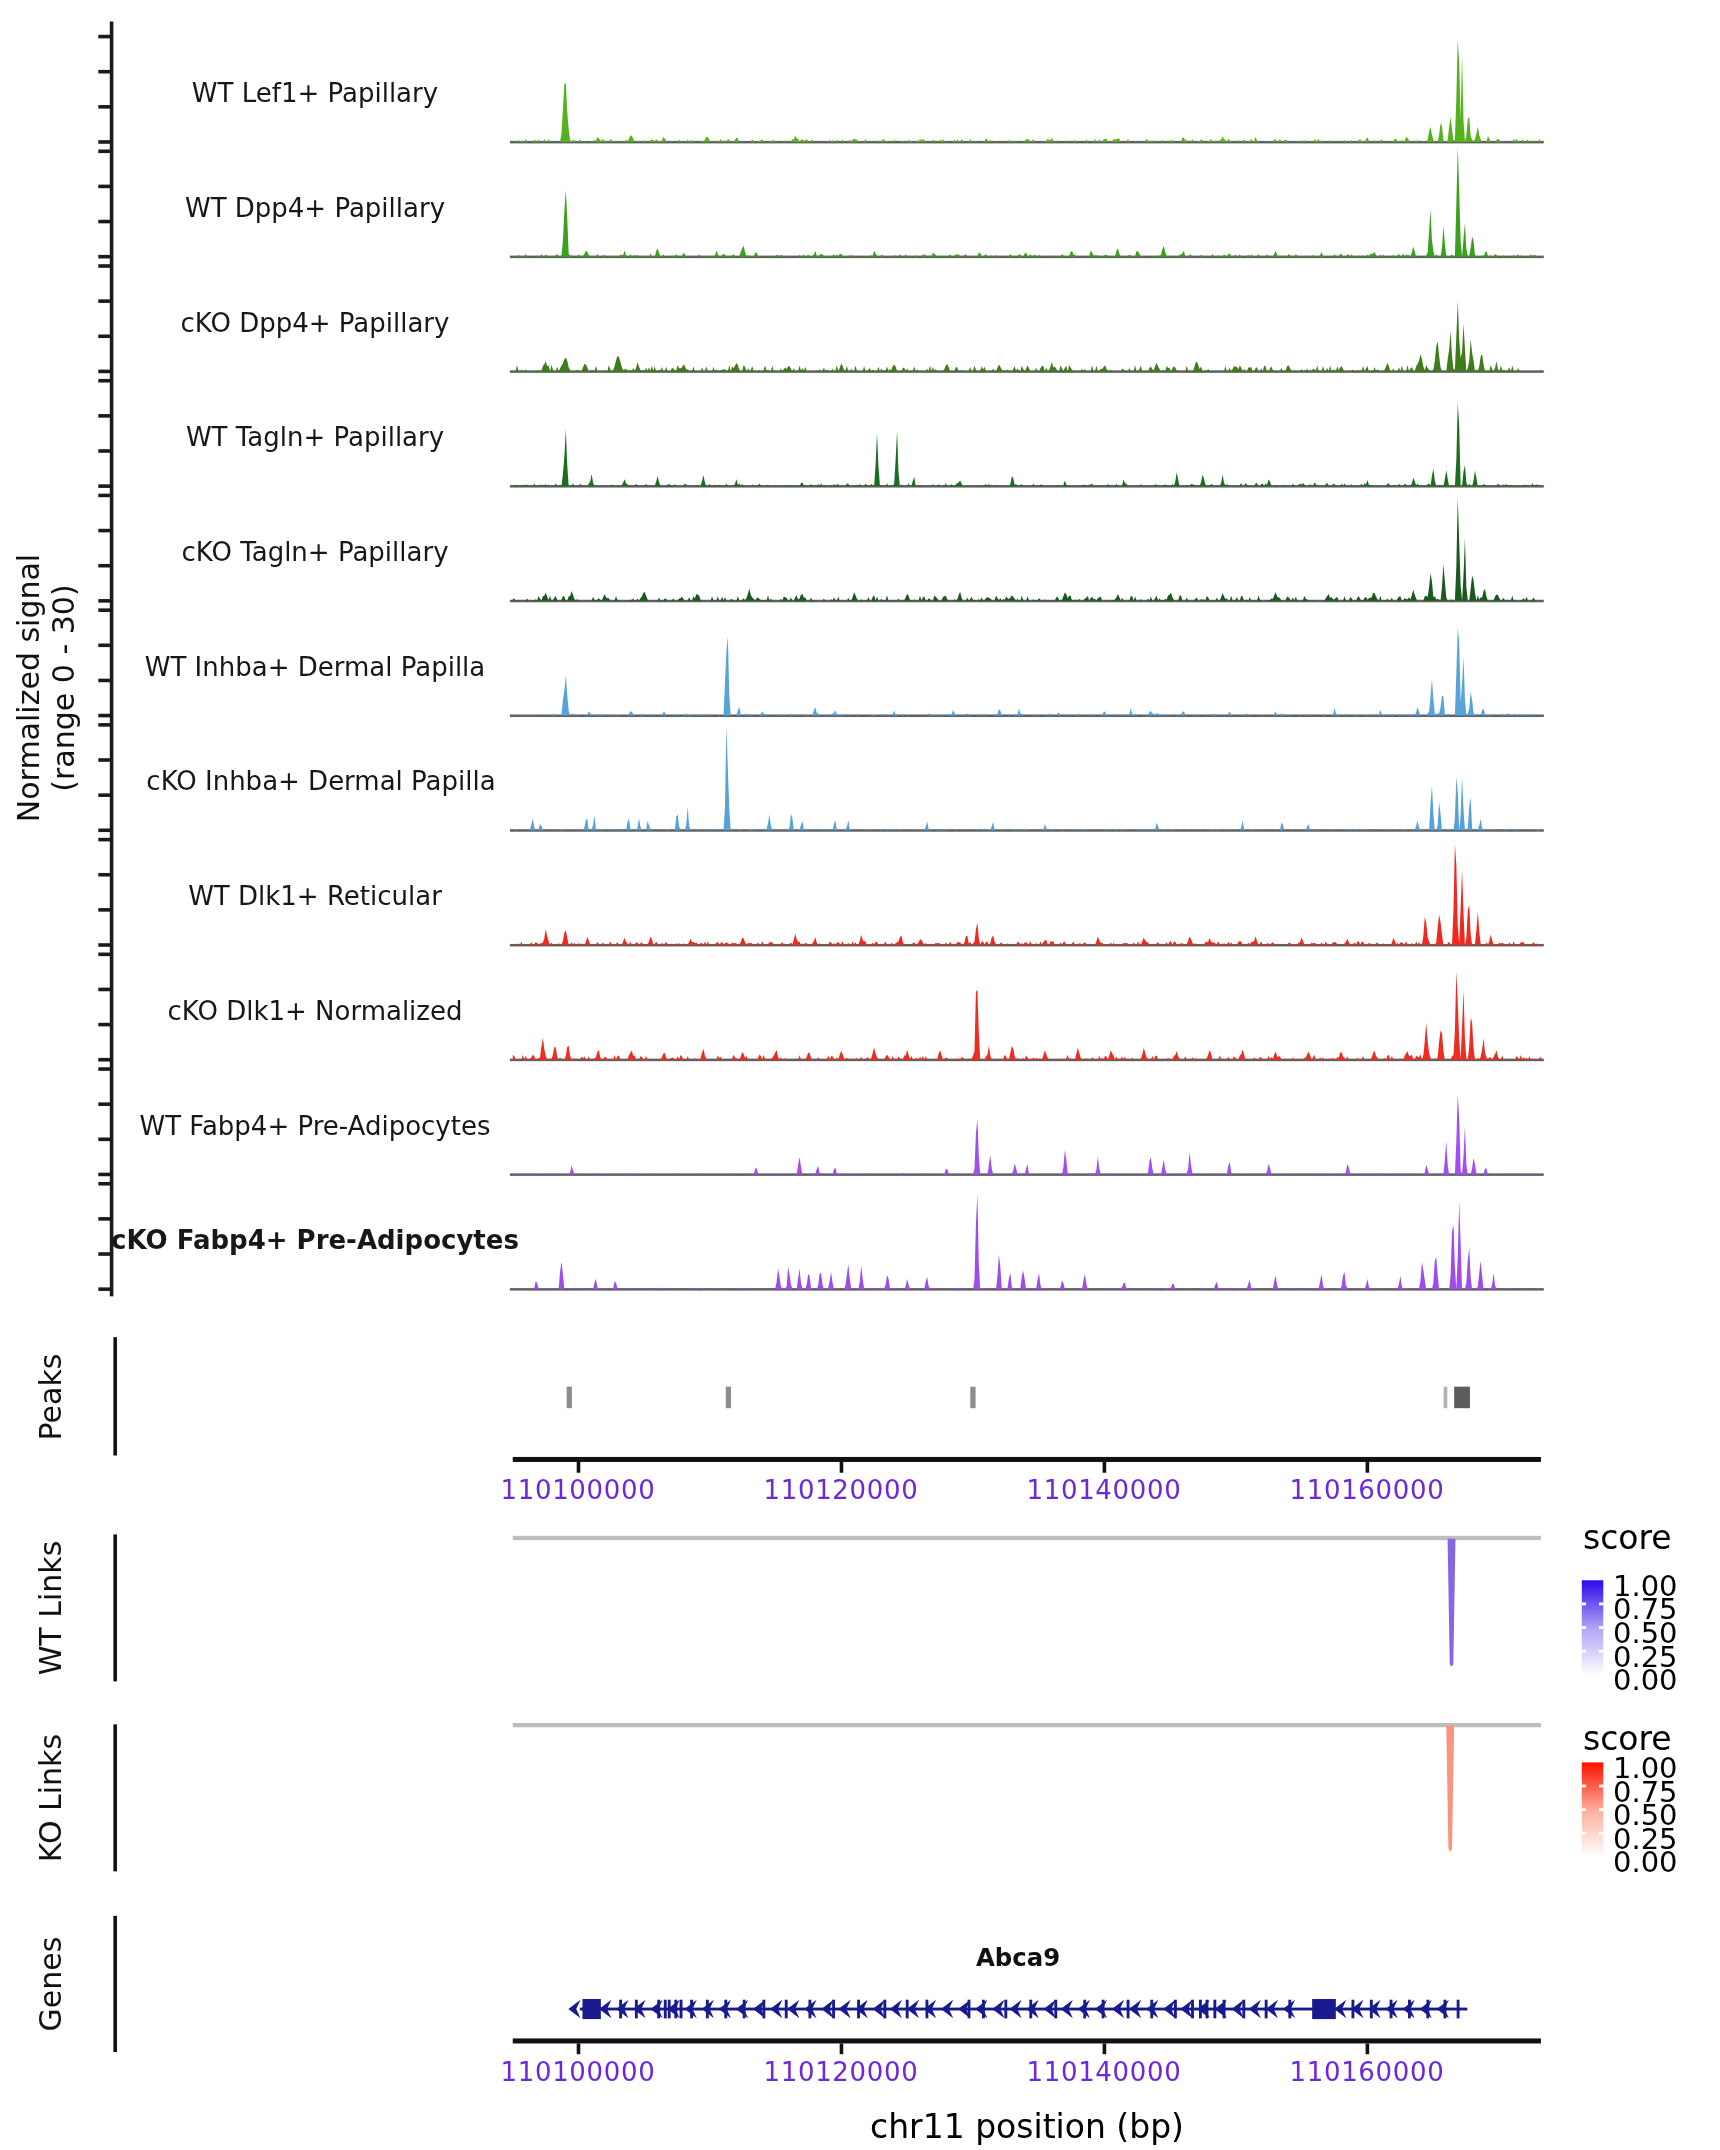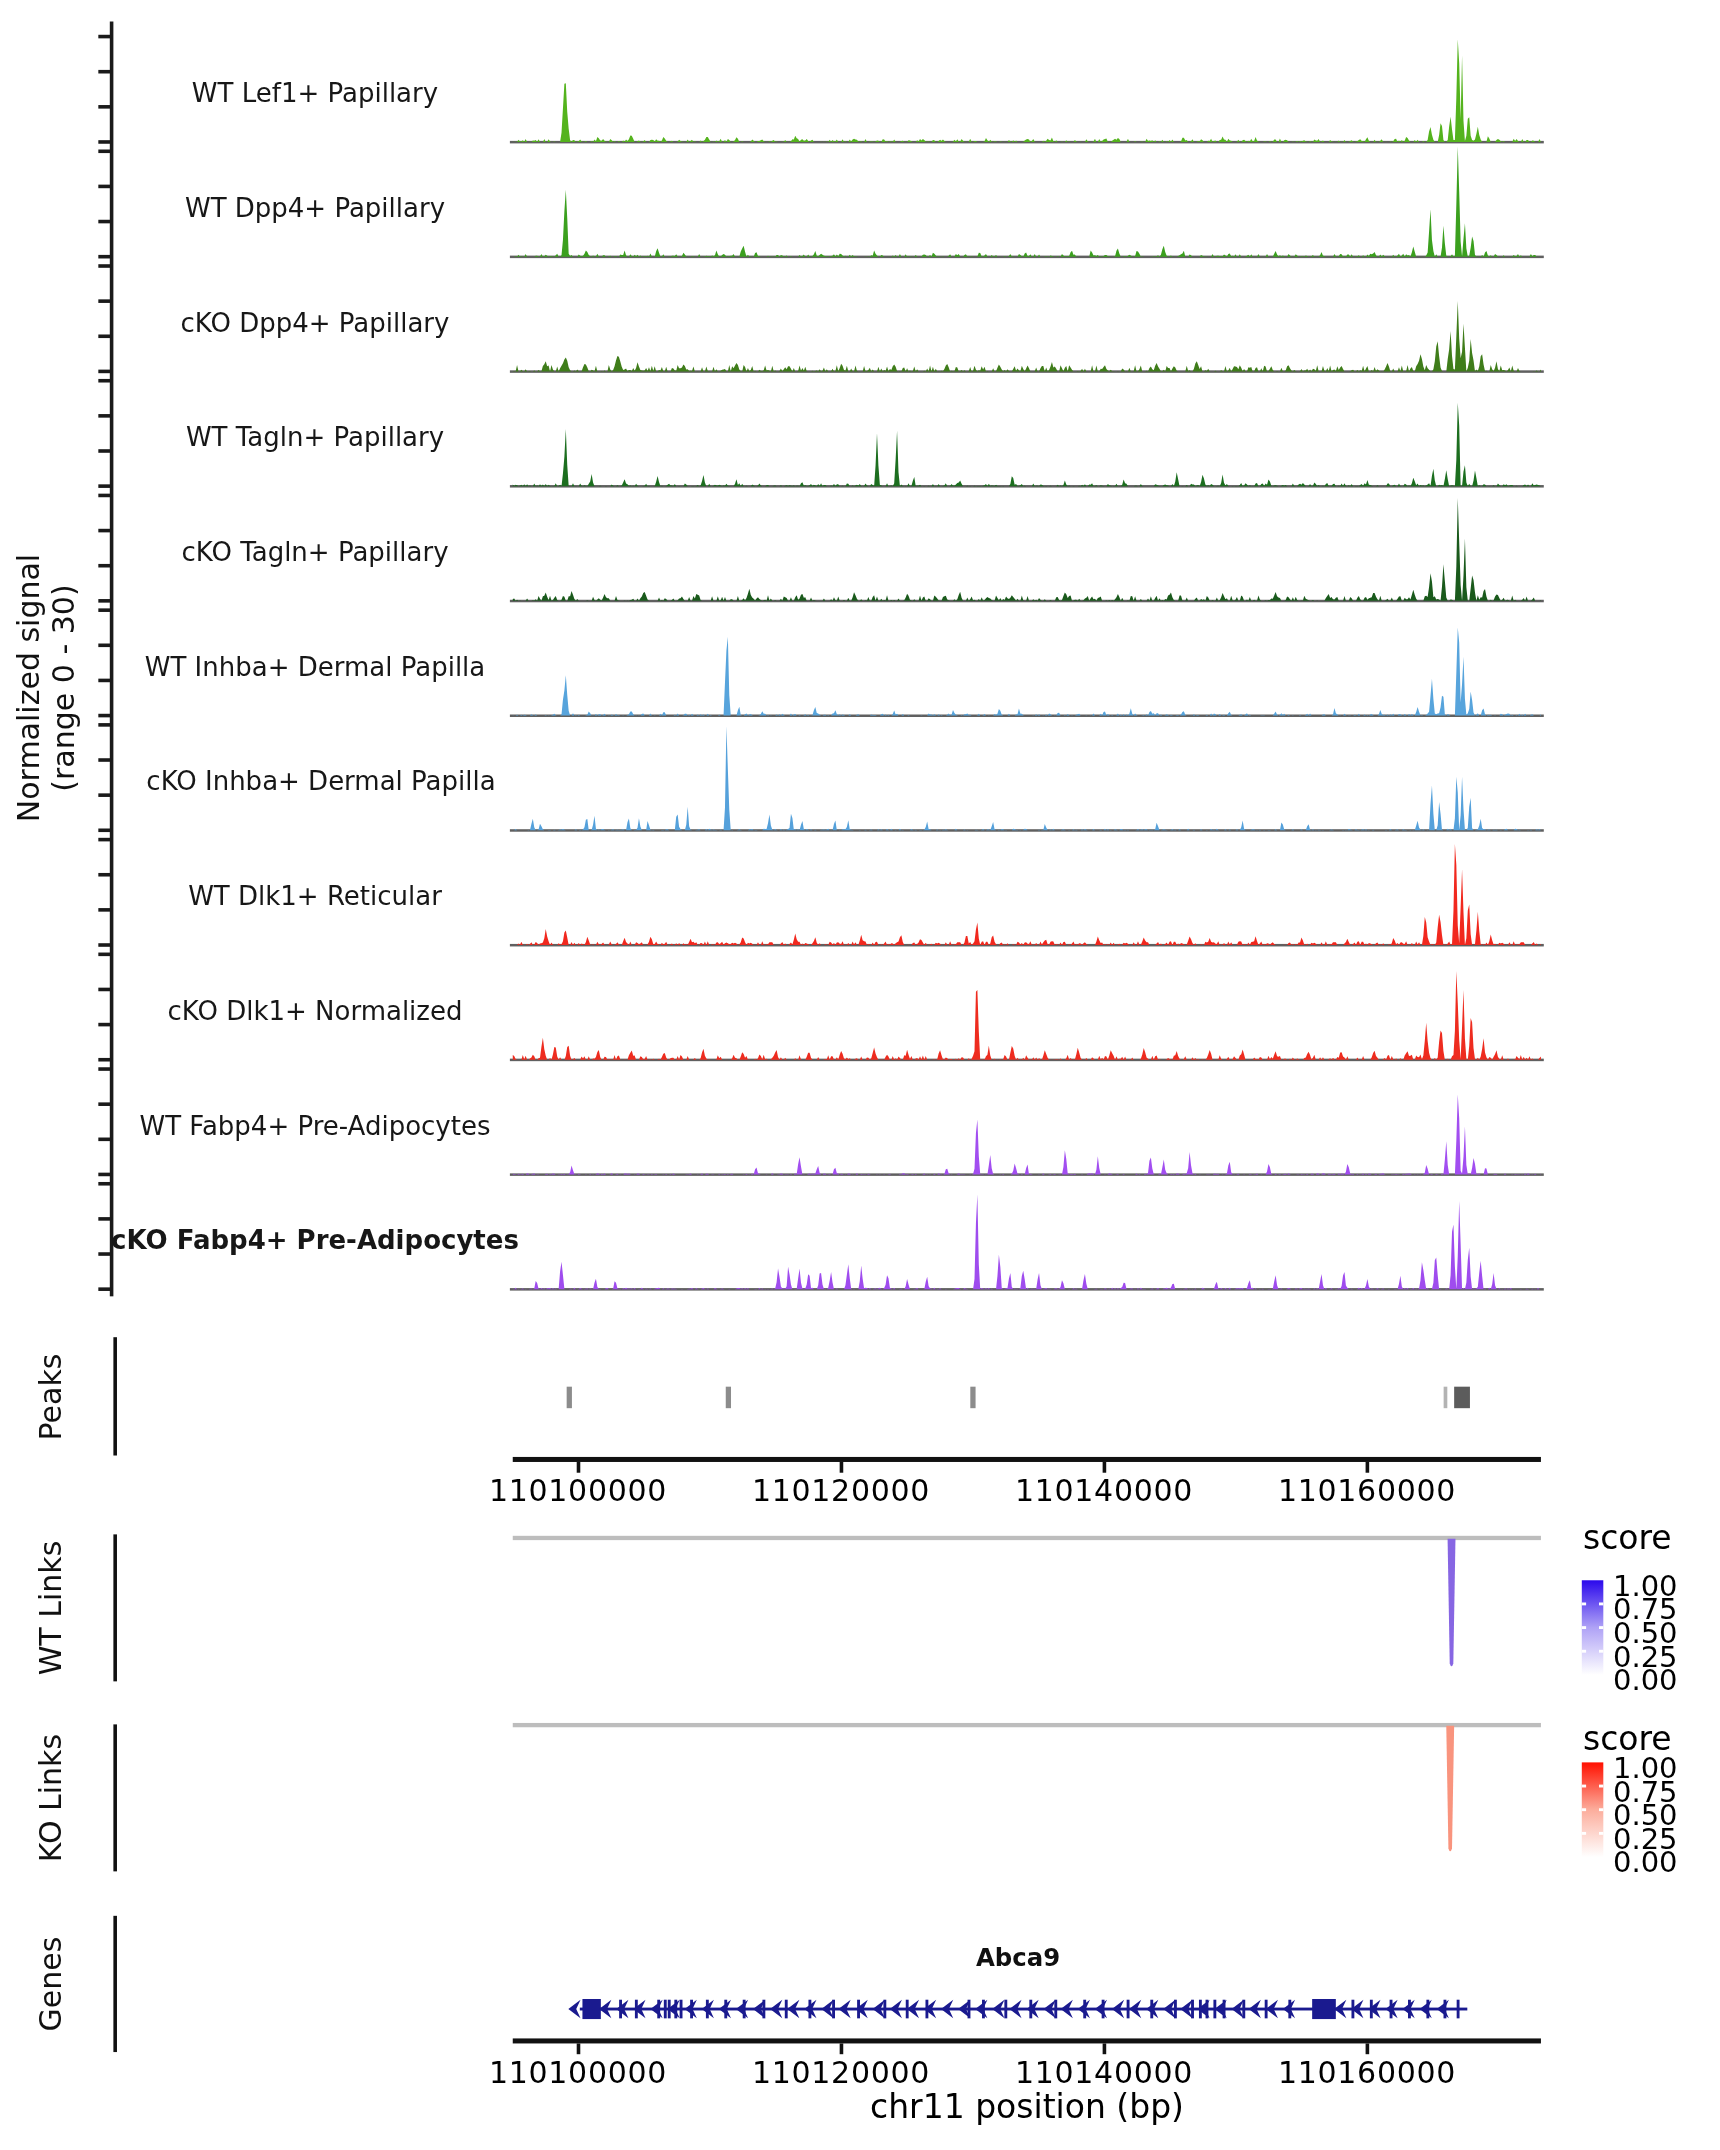--- a/index.html
+++ b/index.html
@@ -5,22 +5,22 @@
   html,body{margin:0;padding:0;background:#ffffff;}
   body{width:1721px;height:2151px;position:relative;font-family:"DejaVu Sans", sans-serif;color:#1a1a1a;overflow:hidden;}
   #stage{position:absolute;left:0;top:0;width:1721px;height:2151px;}
   svg#plot-canvas{position:absolute;left:0;top:0;}
   .abs{position:absolute;}
   .center-anchor{transform:translate(-50%,-50%);}
   .rot-anchor{transform:translate(-50%,-50%) rotate(-90deg);white-space:nowrap;}
   .ylab{font-size:30px;line-height:1.15;text-align:center;color:#111;}
   .section-label{font-size:30px;color:#111;}
   .track-label{position:absolute;transform:translate(-50%,-50%);font-size:26px;color:#171717;white-space:nowrap;}
-  .tick-label{position:absolute;transform:translate(-50%,-50%);font-size:30px;color:#000000;white-space:nowrap;letter-spacing:0.7px;}
-  .axis-title{font-size:33px;color:#000;}
+  .tick-label{position:absolute;transform:translate(-50%,-50%);font-size:26px;color:#6d28d9;white-space:nowrap;letter-spacing:0.7px;}
+  .axis-title{font-size:33px;color:#000;margin-top:20px;}
   .score-title{font-size:33px;color:#000;}
   .score-num{position:absolute;font-size:29px;color:#000;transform:translateY(-50%);white-space:nowrap;}
   .gene-name{font-size:24.4px;color:#101010;font-weight:bold;}
 </style>
 </head>
 <body>
 
 <div id="stage">
 
   <svg id="plot-canvas" width="1721" height="2151" viewBox="0 0 2400 3000">

